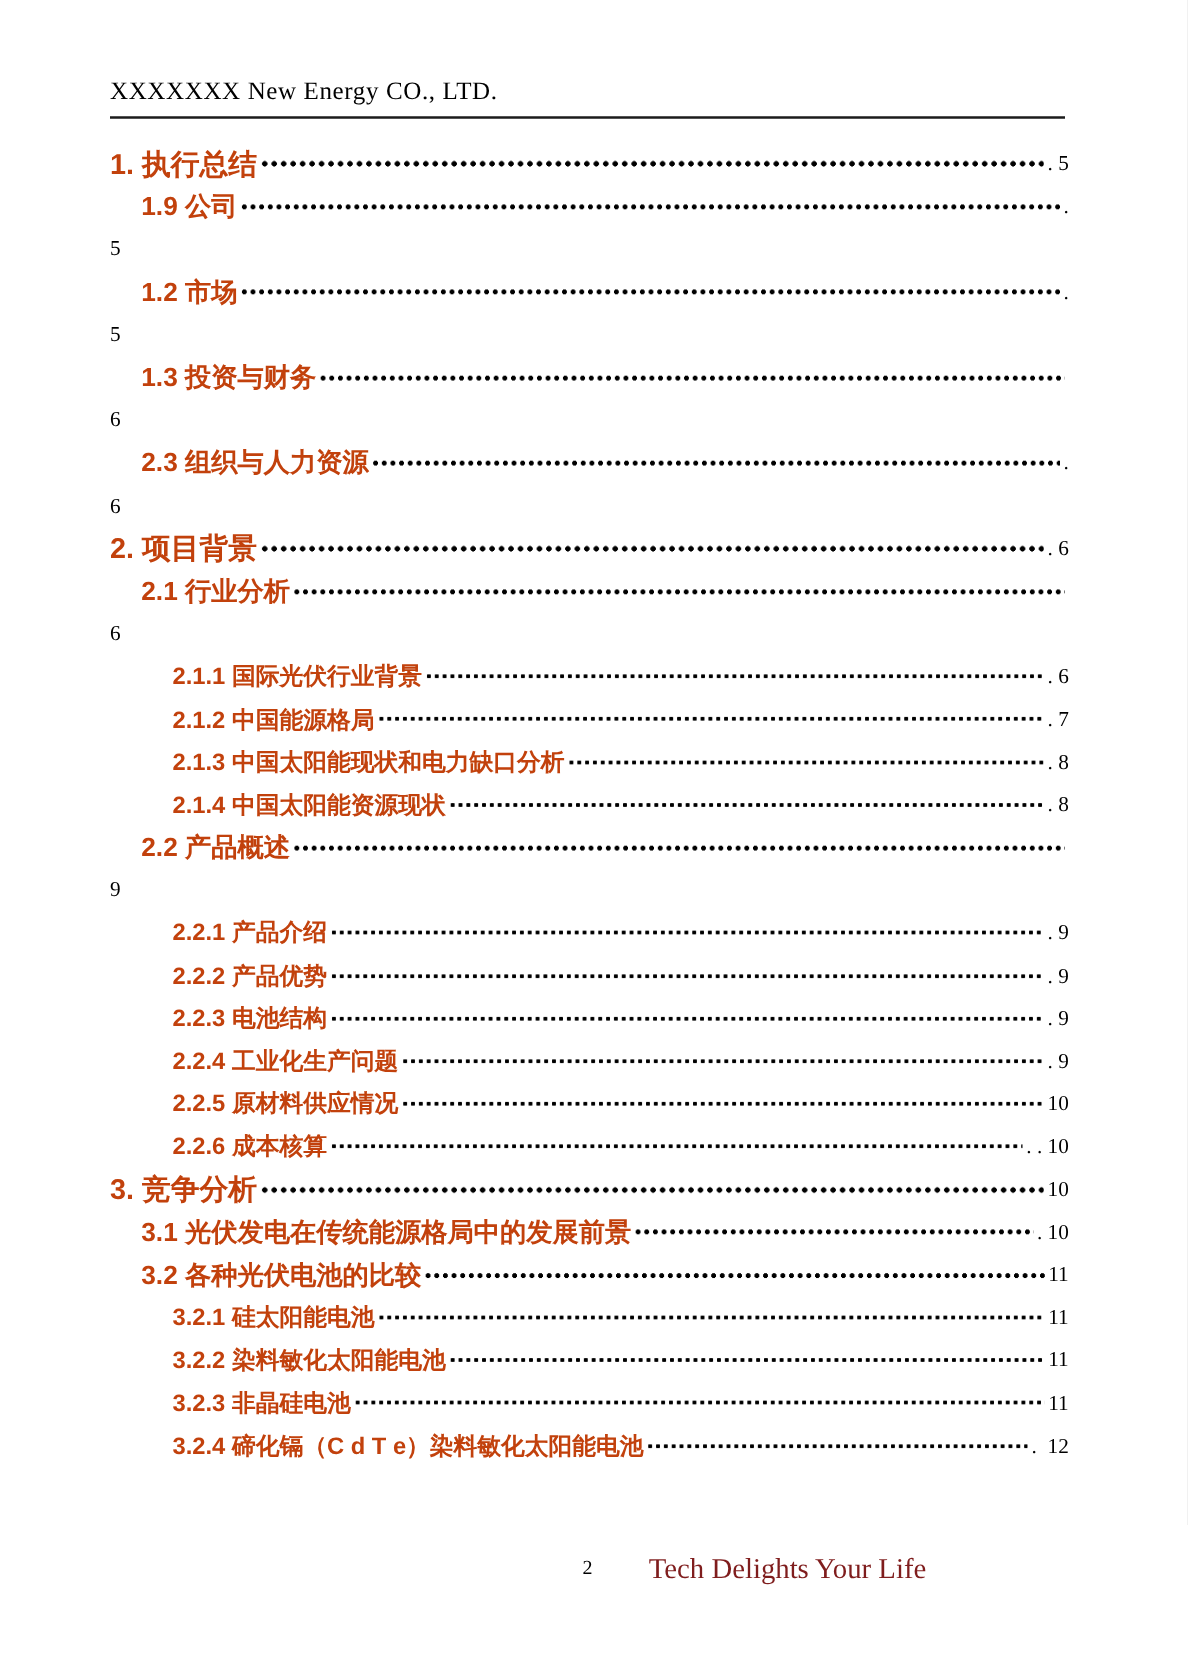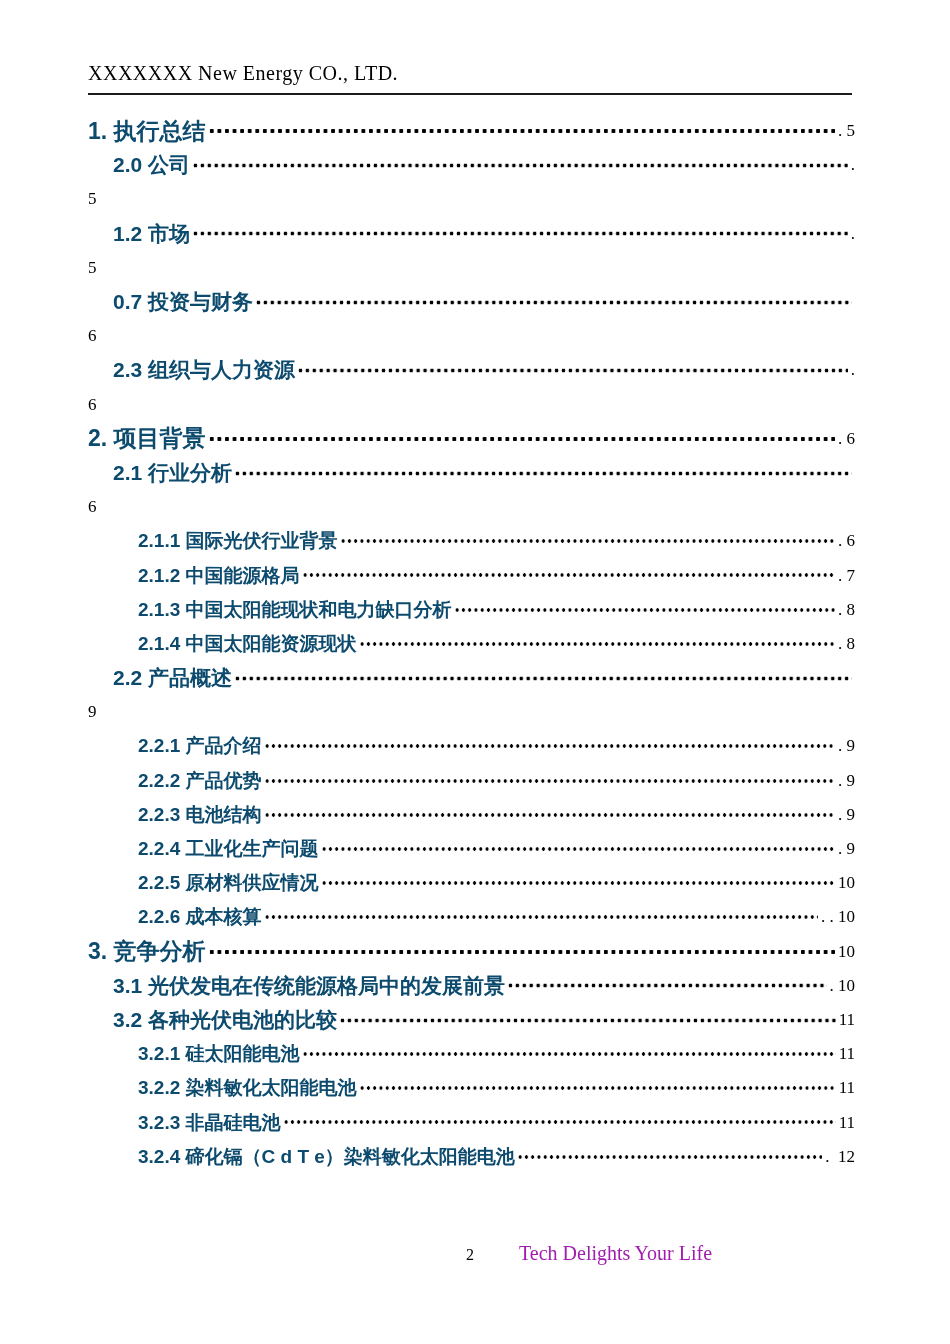--- a/index.html
+++ b/index.html
@@ -40,21 +40,21 @@
     width: 767px;
   }
   .toc-row {
     display: flex;
     align-items: center;
     height: 34.2px;
     white-space: nowrap;
   }
   .toc-row .toc-label {
     font-weight: bold;
-    color: #0c4a6e;
+    color: #c2410c;
     flex: 0 0 auto;
   }
   .lvl1 { font-size: 23px; padding-left: 0; }
   .lvl2 { font-size: 21px; padding-left: 25px; }
   .lvl3 { font-size: 19px; padding-left: 50px; }
 
   .leader {
     flex: 1 1 auto;
     height: 1.1em;
     margin: 0 3px 0 2px;
@@ -98,53 +98,53 @@
     top: 4px;
     font-family: "Liberation Serif", serif;
     font-size: 16px;
     color: #000000;
   }
   .doc-footer .tagline {
     position: absolute;
     left: 519px;
     top: 0;
     font-family: "Liberation Serif", serif;
-    font-size: 20px;
-    color: #a21caf;
+    font-size: 23px;
+    color: #7f1d1d;
   }
 </style>
 </head>
 <body>
 
 <div class="page">
 
   <div class="doc-header">
     <span class="company">XXXXXXX  New Energy CO., LTD.</span>
   </div>
 
   <div class="toc">
       <div class="toc-row lvl1">
         <span class="toc-label">1. 执行总结</span>
         <span class="leader"></span>
         <span class="toc-page">. 5</span>
       </div>
       <div class="toc-row lvl2">
-        <span class="toc-label">2.0 公司</span>
+        <span class="toc-label">1.9 公司</span>
         <span class="leader"></span>
         <span class="toc-page">.</span>
       </div>
       <div class="toc-wrapped-page">5</div>
       <div class="toc-row lvl2">
         <span class="toc-label">1.2 市场</span>
         <span class="leader"></span>
         <span class="toc-page">.</span>
       </div>
       <div class="toc-wrapped-page">5</div>
       <div class="toc-row lvl2">
-        <span class="toc-label">0.7 投资与财务</span>
+        <span class="toc-label">1.3 投资与财务</span>
         <span class="leader"></span>
         <span class="toc-page"></span>
       </div>
       <div class="toc-wrapped-page">6</div>
       <div class="toc-row lvl2">
         <span class="toc-label">2.3 组织与人力资源</span>
         <span class="leader"></span>
         <span class="toc-page">.</span>
       </div>
       <div class="toc-wrapped-page">6</div>

